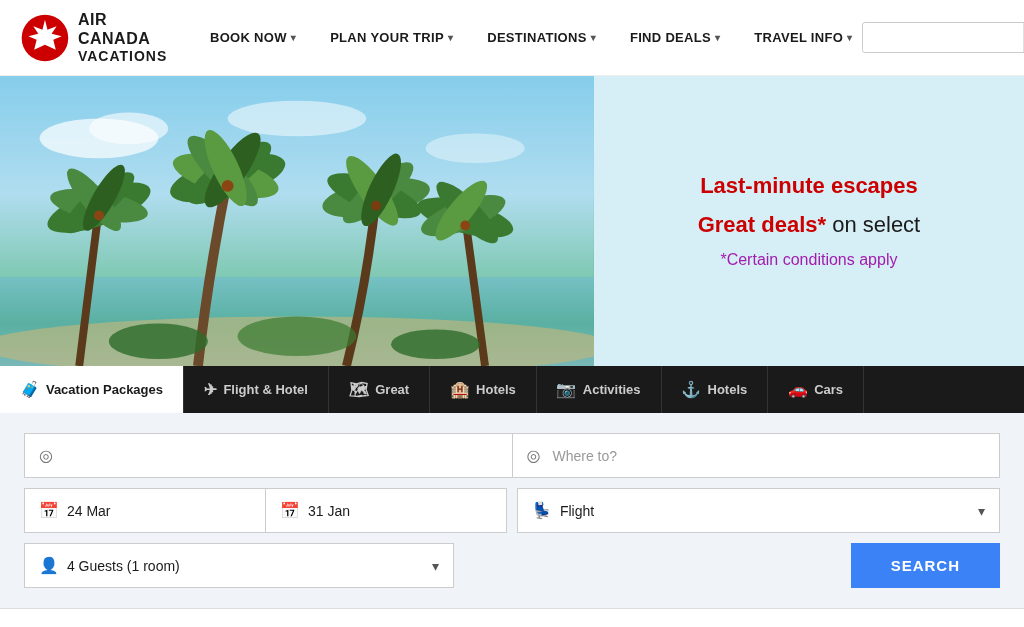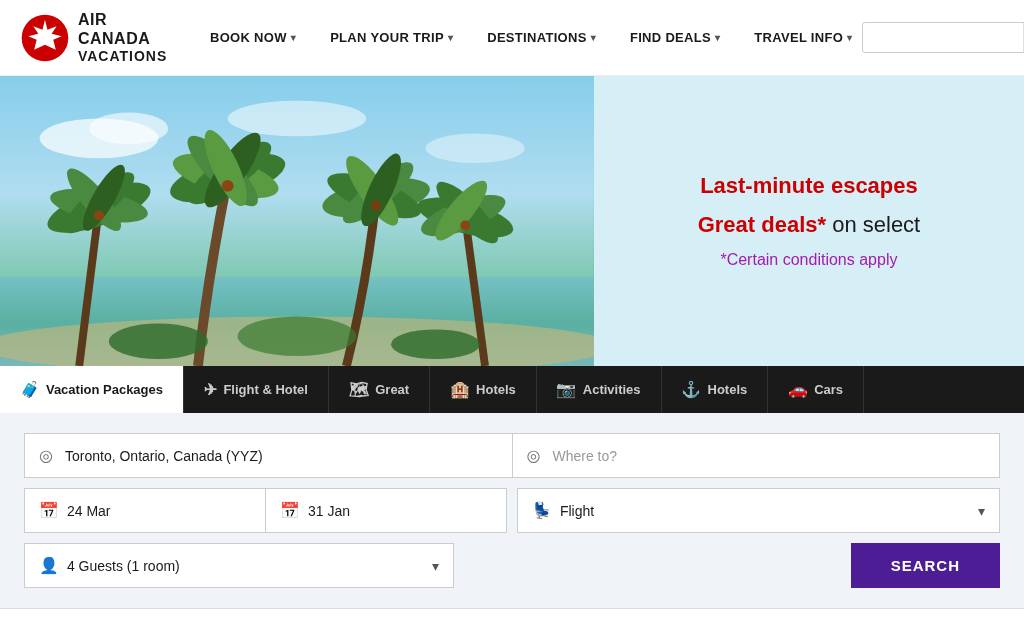--- a/index.html
+++ b/index.html
@@ -265,21 +265,21 @@
       gap: 8px;
       justify-content: space-between;
       cursor: pointer;
     }
     .guests-left {
       display: flex;
       align-items: center;
       gap: 8px;
     }
     .search-btn {
-      background: #4c1d95;
+      background: #3b82f6;
       color: #fff;
       border: none;
       padding: 0 40px;
       font-size: 15px;
       font-weight: 700;
       letter-spacing: 1px;
       cursor: pointer;
       text-transform: uppercase;
     }
     .chevron-down {
@@ -447,21 +447,20 @@
     <span class="tab-icon">🚗</span>
     <span>Cars</span>
   </div>
 </div>
 
 <div class="search-form">
 
   <div class="search-row">
     <div class="search-field" style="flex:1; border-right: none;">
       <span class="field-icon">◎</span>
-      <span>Toronto, Ontario, Canada (YYZ)</span>
     </div>
     <div style="width:1px; background:#ccc;"></div>
     <div class="search-field placeholder-text" style="flex:1; border-left: none;">
       <span class="field-icon">◎</span>
       <span>Where to?</span>
     </div>
   </div>
 
   <div class="search-row-bottom">
     <div class="bottom-left">

